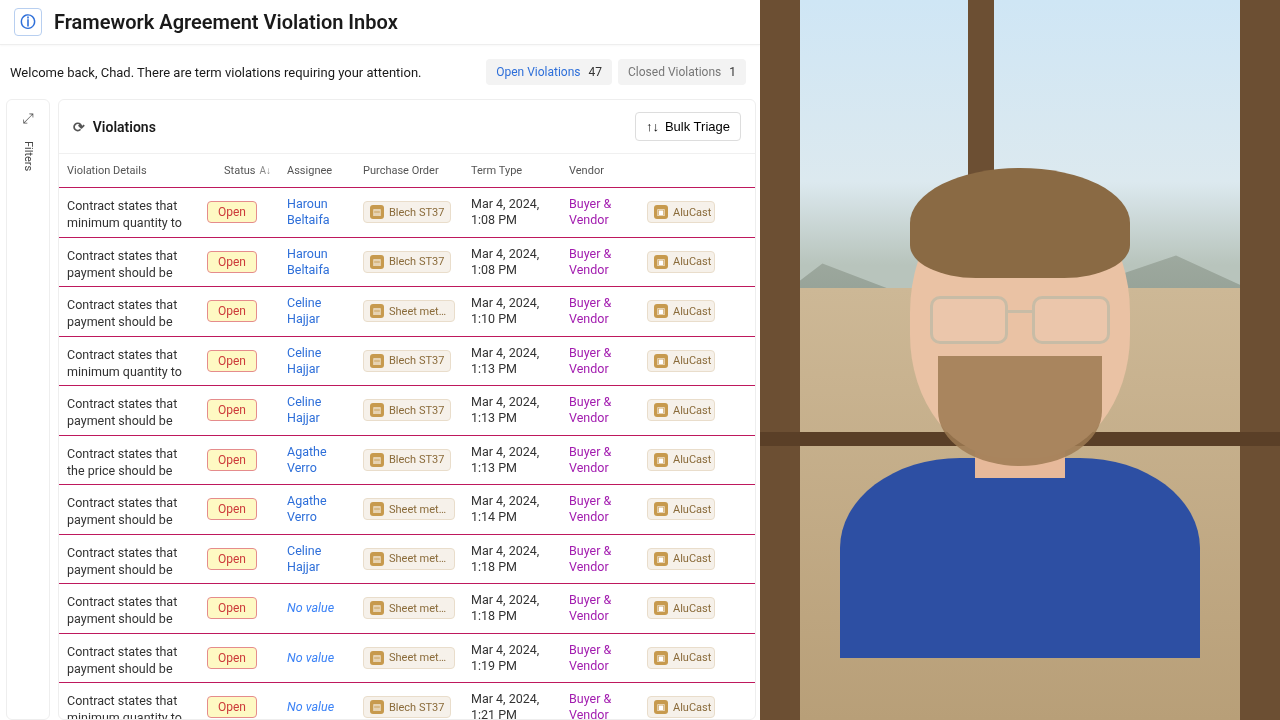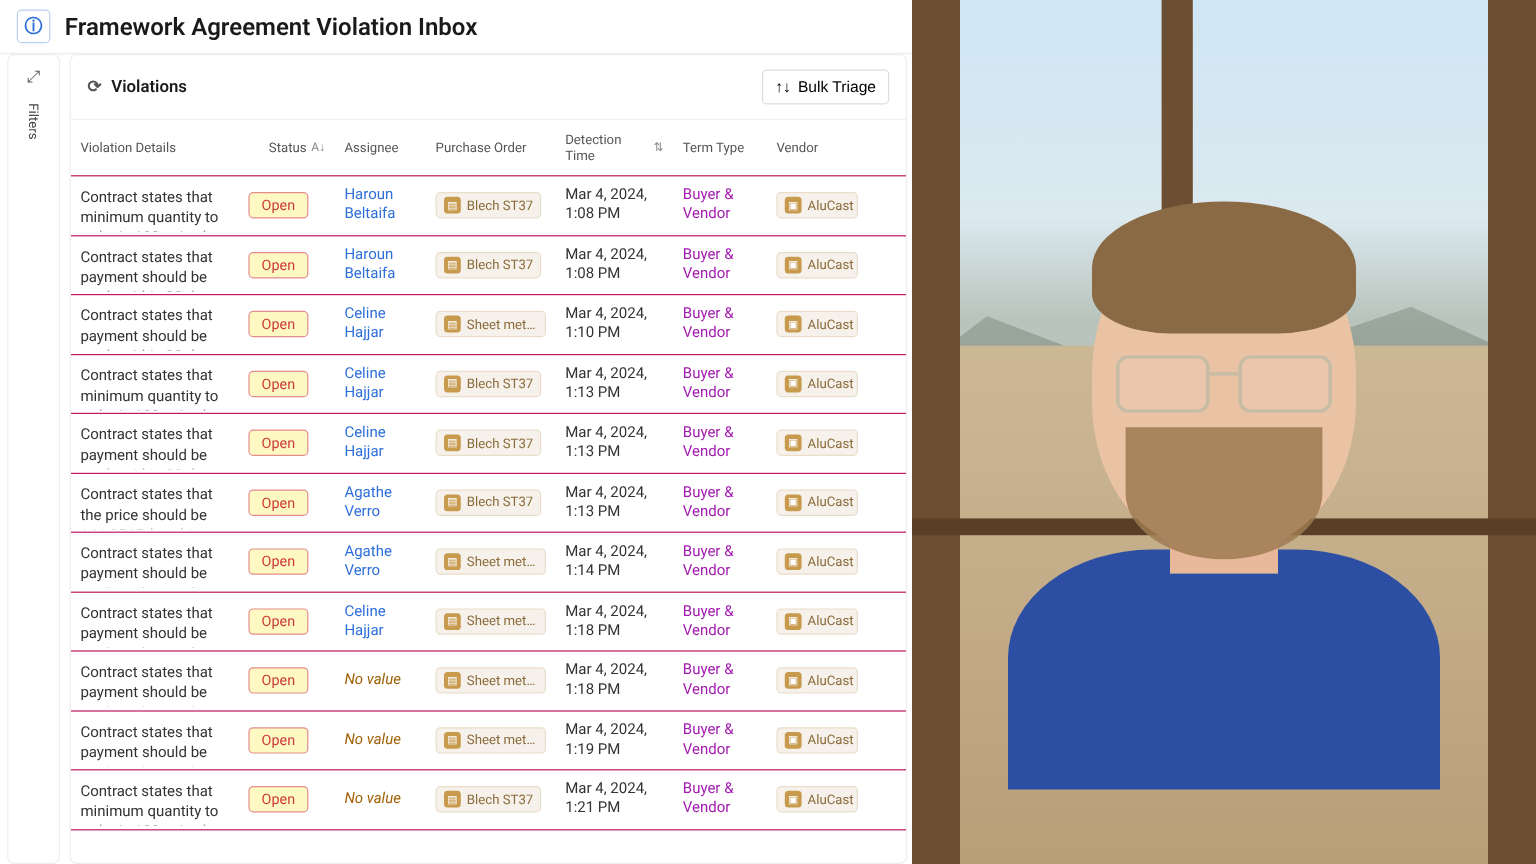--- a/index.html
+++ b/index.html
@@ -138,21 +138,21 @@
   .status-badge {
     border:1px solid #e58c8c;
     color:#cc3a3a;
     background:#fef9c3;
     border-radius:4px;
     padding:3px 10px;
     font-size:12px;
     display:inline-block;
   }
   .assignee { color:#2e6fd9; line-height:1.3; }
-  .assignee.none { color:#a16207; font-style:italic; }
+  .assignee.none { color:#3b82f6; font-style:italic; }
   .po-chip, .vendor-chip {
     display:inline-flex;
     align-items:center;
     gap:5px;
     background:#f6f1ea;
     border:1px solid #e9ddcb;
     color:#8a6b3a;
     border-radius:4px;
     padding:3px 6px;
     font-size:11px;
@@ -252,20 +252,33 @@
 </head>
 <body>
 
 <div class="app">
 
   <div class="hdr">
     <div class="info-ic">ⓘ</div>
     <div class="hdr-title">Framework Agreement Violation Inbox</div>
   </div>
 
+  <div class="subhdr">
+    <div class="welcome">Welcome back, Chad. There are term violations requiring your attention.</div>
+    <div class="counts">
+      <div class="count-pill">
+        <span class="lbl-open">Open Violations</span>
+        <span class="num">47</span>
+      </div>
+      <div class="count-pill">
+        <span class="lbl-closed">Closed Violations</span>
+        <span class="num">1</span>
+      </div>
+    </div>
+  </div>
 
   <div class="body">
 
     <div class="filters-rail">
       <span class="expand-ic">⤢</span>
       <span class="filters-txt">Filters</span>
     </div>
 
     <div class="panel">
       <div class="panel-hdr">
@@ -281,24 +294,20 @@
 
       <div class="tbl">
         <div class="thead">
           <div class="th">Violation Details</div>
           <div class="th sortable">
             <span>Status</span>
             <span class="sort-ic">A↓</span>
           </div>
           <div class="th">Assignee</div>
           <div class="th">Purchase Order</div>
-          <div class="th sortable">
-            <span>Detection Time</span>
-            <span class="sort-ic">⇅</span>
-          </div>
           <div class="th">Term Type</div>
           <div class="th">Vendor</div>
         </div>
         <div id="rows">
             <div class="trow">
               <div class="td details">Contract states that minimum quantity to order is 100 units, but in</div>
               <div class="td"><span class="status-badge">Open</span></div>
               <div class="td assignee">Haroun Beltaifa</div>
               <div class="td"><span class="po-chip">
                   <span class="chip-ic">▤</span>

